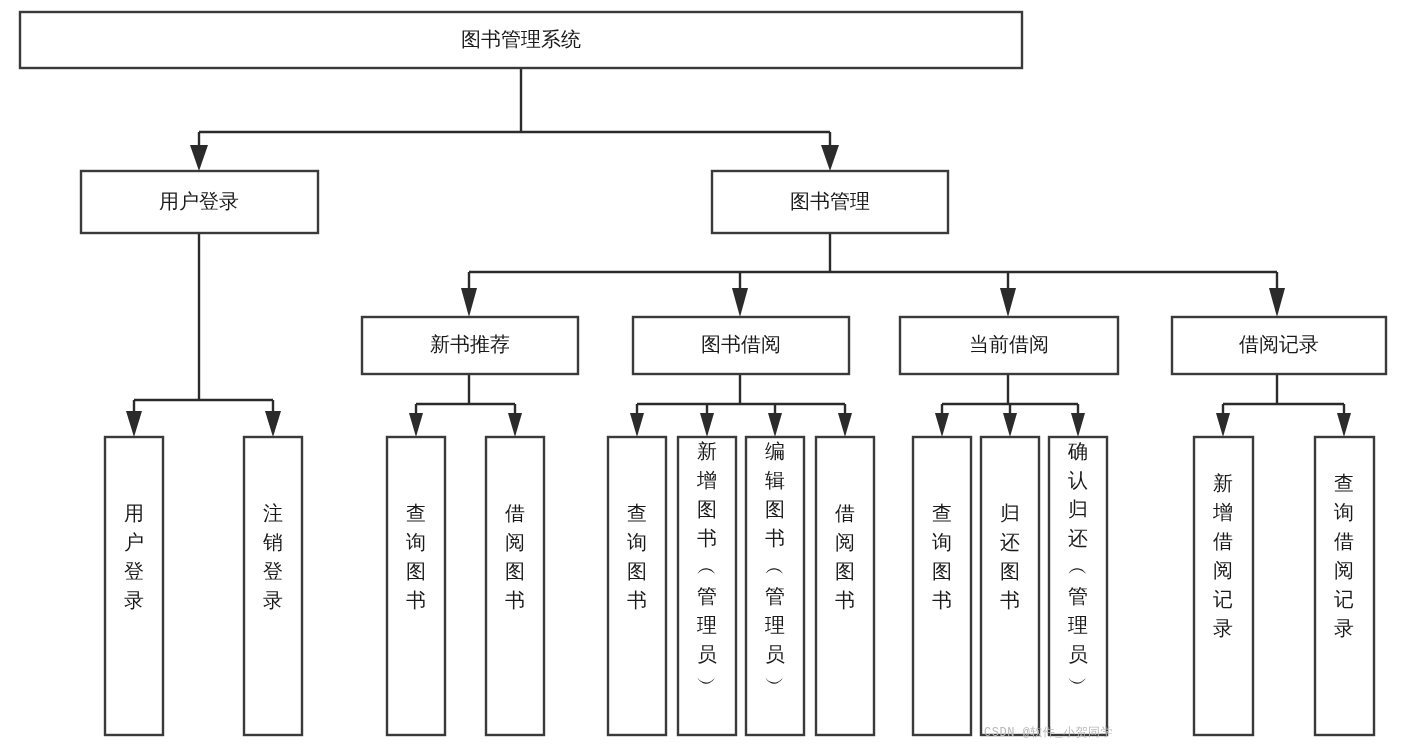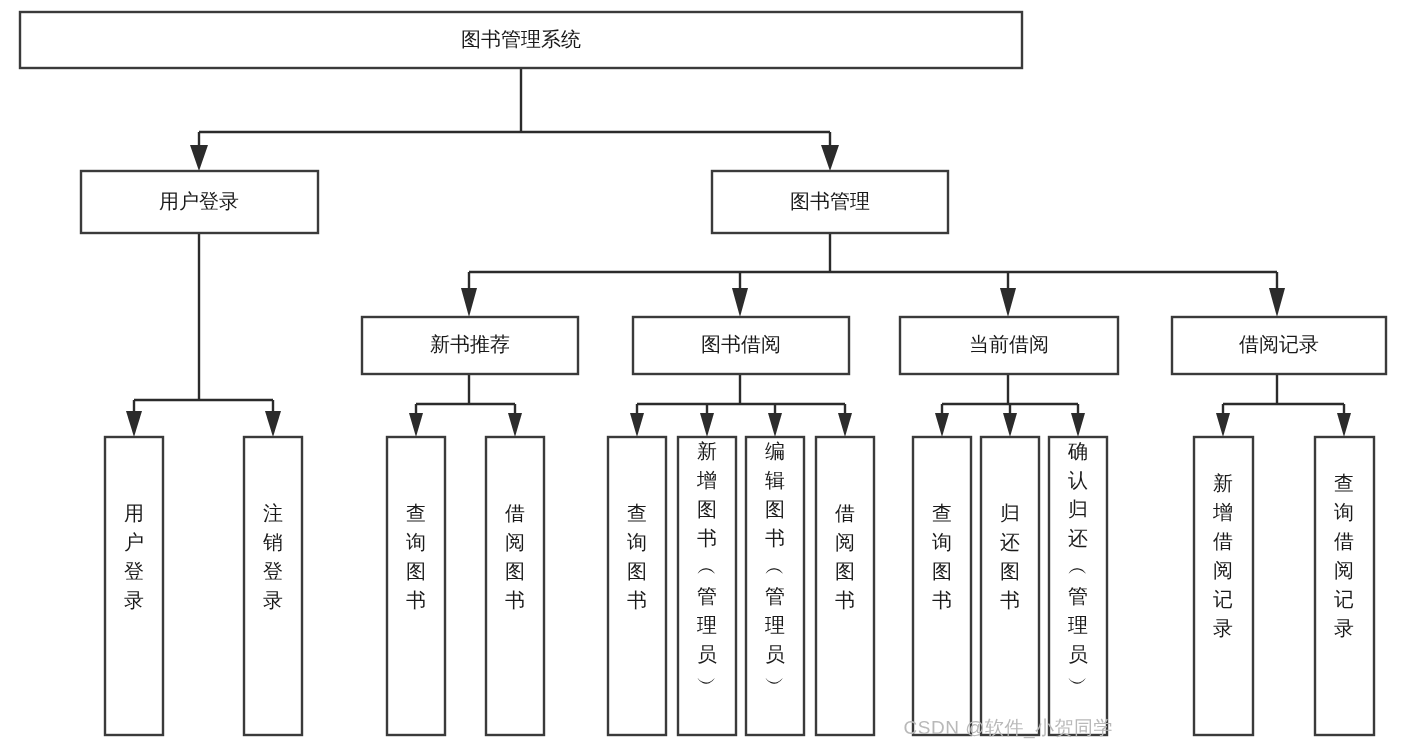--- a/index.html
+++ b/index.html
@@ -53,22 +53,22 @@
   .node-label-vertical {
     font-family: "Liberation Sans", "DejaVu Sans", sans-serif;
     fill: #1a1a1a;
     font-size: 20px;
     text-anchor: middle;
   }
   .watermark {
     position: absolute;
     right: 14px;
     bottom: 6px;
-    font-family: Liberation Sans, sans-serif;
-    font-size: 19px;
+    font-family: Liberation Mono, monospace;
+    font-size: 12px;
     color: #b9b9b9;
     white-space: nowrap;
     letter-spacing: 0.5px;
     pointer-events: none;
   }
 </style>
 </head>
 <body>
 
 <div id="diagram-root">

